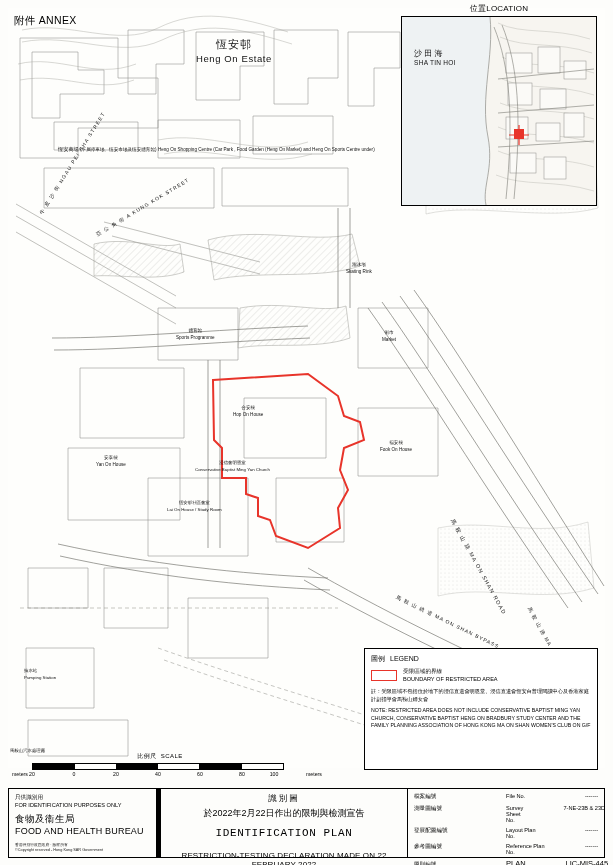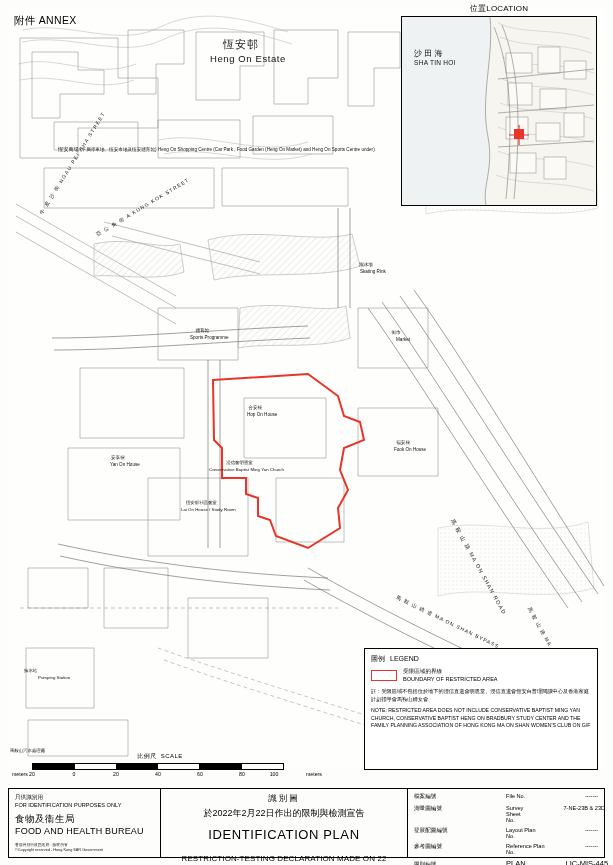--- a/index.html
+++ b/index.html
@@ -72,21 +72,21 @@
 
   
   .mlabel {
     position: absolute;
     z-index: 20;
     color: #111;
     line-height: 1.2;
     white-space: nowrap;
   }
   .mlabel .cn { display:block; }
-  .mlabel .en { display:block;padding-left:14px; }
+  .mlabel .en { display:block; }
 
   #lbl-hengon { left: 196px; top: 38px; text-align: center; }
   #lbl-hengon .cn { font-size: 11px; letter-spacing: 1px; }
   #lbl-hengon .en { font-size: 9.5px; letter-spacing: .6px; margin-top:2px; }
 
   #lbl-carpark { left: 58px; top: 145px; text-align:center; font-size:4.6px; line-height:1.6; }
   #lbl-carpark .t1 { font-size: 5.2px; }
 
   #lbl-street { left: 38px; top: 212px; transform: rotate(-58deg); transform-origin: left top; font-size: 5px; letter-spacing: 1.4px; }
   #lbl-ngaushi { left: 95px; top: 232px; transform: rotate(-31deg); transform-origin:left top; font-size:5px; letter-spacing:1.2px; }
@@ -147,33 +147,33 @@
   #scaleticks span { position: absolute; top: 1px; transform: translateX(-50%); }
 
   
   #bottom {
     position: absolute;
     left: 8px; top: 788px;
     width: 597px; height: 70px;
     display: flex;
     border: 1px solid #000;
   }
-  #blk-left { width: 152px; border-right: 1px solid #000000; padding: 5px 6px; }
+  #blk-left { width: 152px; border-right: 5px solid #000000; padding: 5px 6px; }
   #blk-mid  { flex: 1; border-right: 1px solid #000; padding: 4px 6px; text-align:center; }
   #blk-right{ width: 196px; padding: 4px 6px; }
 
   #blk-left .l1 { font-size: 5.6px; }
   #blk-left .l2 { font-size: 5.6px; margin-bottom: 5px; }
   #blk-left .l3 { font-size: 9.5px; letter-spacing: .5px; }
   #blk-left .l4 { font-size: 9px; letter-spacing: .2px; line-height:1.2; }
   #blk-left .l5 { font-size: 3.8px; margin-top: 6px; line-height:1.4; color:#222; }
 
   #blk-mid .m1 { font-size: 8.5px; letter-spacing:2px; }
   #blk-mid .m2 { font-size: 9px; margin-top: 2px; }
-  #blk-mid .m3 { font-size: 13px; letter-spacing: .6px; margin-top: 7px; }
+  #blk-mid .m3 { font-size: 11px; letter-spacing: .6px; margin-top: 7px; font-family: Liberation Mono, monospace; }
   #blk-mid .m4 { font-size: 8px; letter-spacing: .1px; margin-top: 12px; }
 
   .rrow { display:flex; align-items:baseline; font-size:5.6px; margin-bottom:4px;gap:40px; }
   .rrow .rcn { width: 52px; flex:0 0 auto; }
   .rrow .ren { flex: 1 1 auto; }
   .rrow .rval { flex: 0 0 auto; }
   #blk-right .last { font-size: 7.5px; margin-top: 3px; }
   #blk-right .last .rcn { font-size:5.6px; }
 </style>
 </head>

